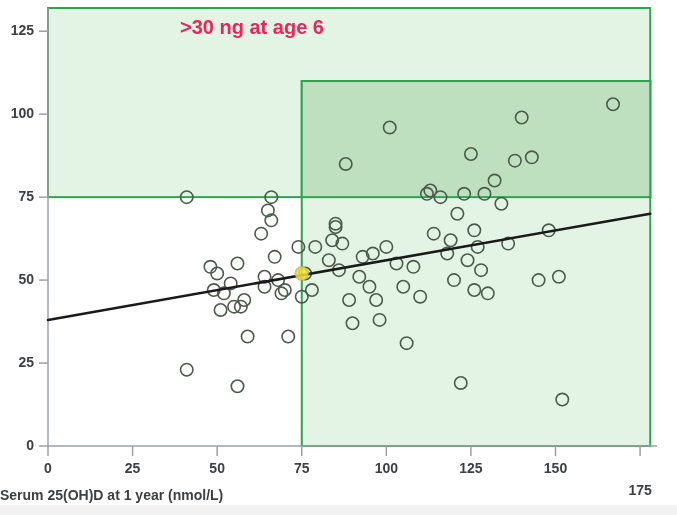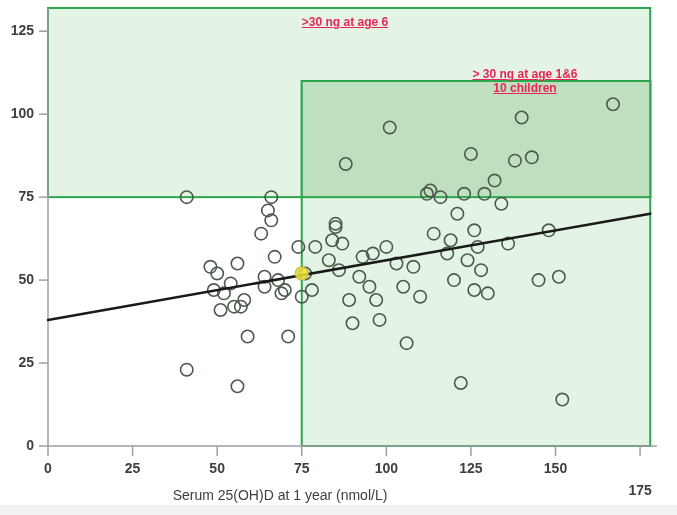--- a/index.html
+++ b/index.html
@@ -5,25 +5,25 @@
   html,body{margin:0;padding:0;background:#ffffff;}
   body{width:677px;height:515px;font-family:"Liberation Sans",sans-serif;overflow:hidden;}
   #root{position:relative;width:677px;height:515px;background:#ffffff;}
 
   #plot{position:absolute;left:0;top:0;width:677px;height:515px;}
 
   .tick-label{position:absolute;font-size:14px;font-weight:bold;color:#3c4043;white-space:nowrap;}
   .ylabel-txt{text-align:right;}
   .xlabel-txt{text-align:center;}
 
-  #axis-title{position:absolute;left:0;top:487px;width:560px;text-align:center;
-              font-size:14px;font-weight:normal;color:#3c4043;}
+  #axis-title{position:absolute;left:0;top:487px;width:560px;text-align:left;
+              font-size:14px;font-weight:bold;color:#3c4043;}
 
-  .annot{position:absolute;color:#e8265a;font-size:12px;font-weight:bold;
-         text-align:center;line-height:1.15;white-space:pre-line;text-decoration:underline;}
+  .annot{position:absolute;color:#e8265a;font-size:20px;font-weight:bold;
+         text-align:left;line-height:1.15;white-space:pre-line;}
   #annot-age6{left:180px;top:16px;width:330px;}
   #annot-age16{left:390px;top:68px;width:270px;}
   #annot-age1{left:360px;top:393px;width:260px;}
 
   #bottom-strip{position:absolute;left:0;top:505px;width:677px;height:10px;background:#f2f2f2;}
 </style>
 </head>
 <body>
 
 <div id="root">
@@ -132,22 +132,20 @@
         <circle cx="562.27" cy="399.55" r="6.2" fill="none" stroke="#4c5a4c" stroke-width="1.6"></circle>
         <circle cx="613.02" cy="104.23" r="6.2" fill="none" stroke="#4c5a4c" stroke-width="1.6"></circle>
       </g>
       <line x1="48" y1="319.9090909090909" x2="650.2333333333333" y2="213.72727272727275" stroke="#1a1a1a" stroke-width="2.6" stroke-linecap="round"></line>
       <circle cx="301.75" cy="273.4545454545455" r="7" fill="#f2e03a" opacity="0.85"></circle>
     </svg>
 
   <div id="axis-title">Serum 25(OH)D at 1 year (nmol/L)</div>
 
   <div class="annot" id="annot-age6">&gt;30 ng at age 6</div>
-  <div class="annot" id="annot-age16">&gt; 30 ng at age 1&amp;6
-10 children</div>
 
   <div id="bottom-strip"></div>
 <div class="tick-label ylabel-txt" style="left: 0px; width: 34px; top: 437px;">0</div>
     <div class="tick-label ylabel-txt" style="left: 0px; width: 34px; top: 354.045px;">25</div>
     <div class="tick-label ylabel-txt" style="left: 0px; width: 34px; top: 271.091px;">50</div>
     <div class="tick-label ylabel-txt" style="left: 0px; width: 34px; top: 188.136px;">75</div>
     <div class="tick-label ylabel-txt" style="left: 0px; width: 34px; top: 105.182px;">100</div>
     <div class="tick-label ylabel-txt" style="left: 0px; width: 34px; top: 22.2273px;">125</div>
     <div class="tick-label xlabel-txt" style="left: 18px; width: 60px; top: 460px;">0</div>
     <div class="tick-label xlabel-txt" style="left: 102.583px; width: 60px; top: 460px;">25</div>

